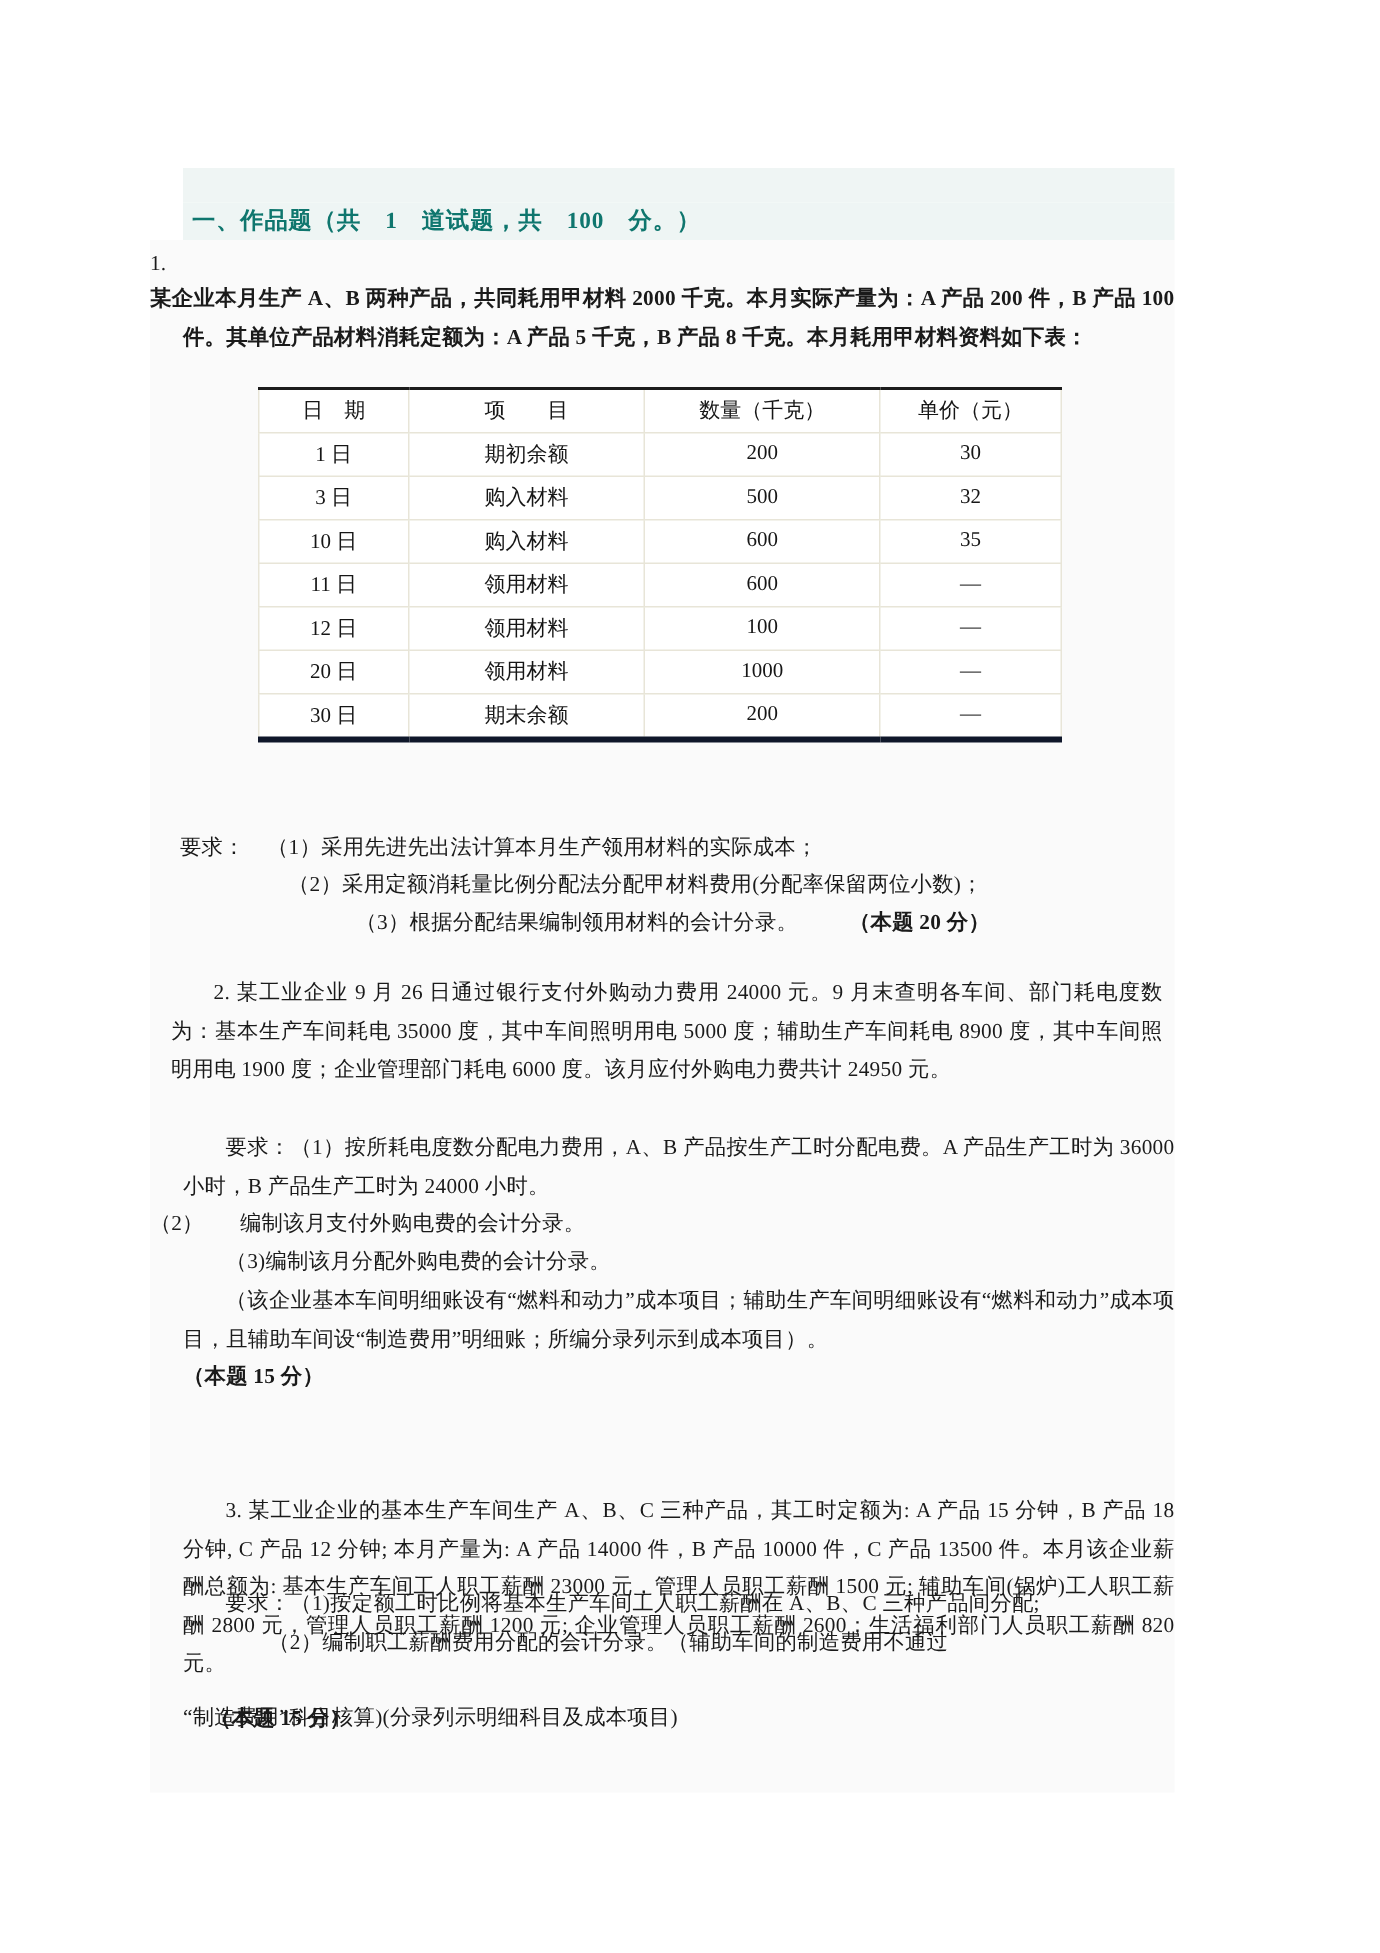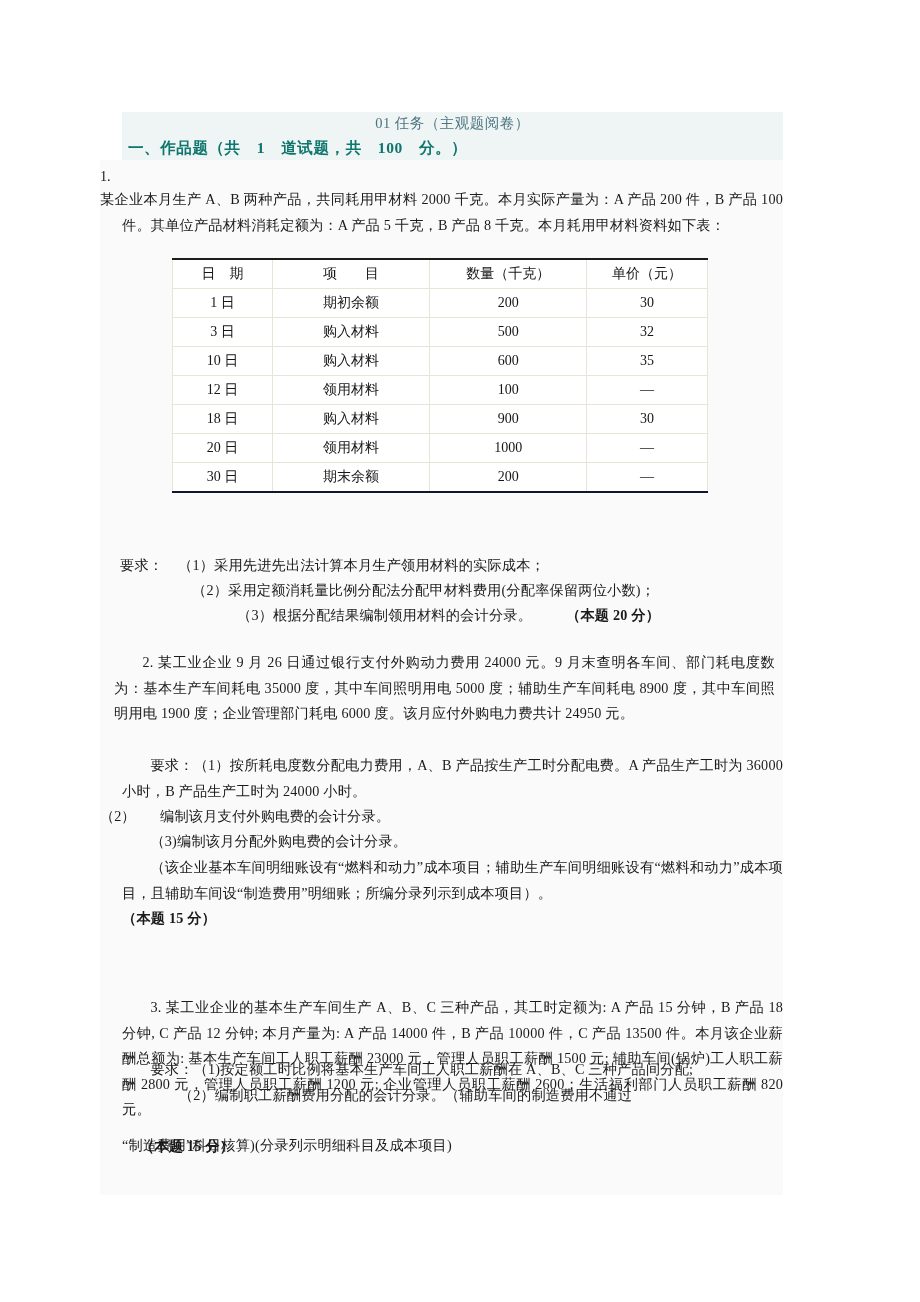--- a/index.html
+++ b/index.html
@@ -115,21 +115,21 @@
     height: 28px;
     padding: 0 6px;
     text-align: center;
     vertical-align: middle;
     background: #ffffff;
   }
   .mtable tr:first-child td {
     border-top: 2px solid #1c1c1c;
   }
   .mtable tr:last-child td {
-    border-bottom: 2px solid #0f172a;
+    border-bottom: 4px solid #0f172a;
   }
   .mtable td.c-date { width: 96px; }
   .mtable td.c-item { width: 160px; }
   .mtable td.c-qty  { width: 162px; text-align: center; }
   .mtable td.c-price{ width: 118px; }
 
   .bold { font-weight: bold; }
 
   .indent1 { text-indent: 2em; }
   .indent2 { text-indent: 4em; }
@@ -141,32 +141,31 @@
     line-height: 25.5px;
     color: #1a1a1a;
   }
 </style>
 </head>
 <body>
 
 <div class="page">
 
   <div class="doc-title-band"></div>
-  <div class="doc-title">01 任务（主观题阅卷）</div>
 
   <div class="section-band"></div>
   <div class="section-title">一、作品题（共　1　道试题，共　100　分。）</div>
 
   <div class="body-shade"></div>
 
   <div class="content">
 
     <div class="num-line" style="top:165px;">1.</div>
 
-    <div class="para" style="left:100px; top:187px; width:683px; padding-left:22px; text-indent:-22px; box-sizing:border-box;">某企业本月生产 A、B 两种产品，共同耗用甲材料 2000 千克。本月实际产量为：A 产品 200 件，B 产品 100 件。其单位产品材料消耗定额为：A 产品 5 千克，B 产品 8 千克。本月耗用甲材料资料如下表：</div>
+    <div class="para" style="left:100px; top:187px; width:683px; padding-left:22px; text-indent:-22px; box-sizing:border-box;font-weight:bold;">某企业本月生产 A、B 两种产品，共同耗用甲材料 2000 千克。本月实际产量为：A 产品 200 件，B 产品 100 件。其单位产品材料消耗定额为：A 产品 5 千克，B 产品 8 千克。本月耗用甲材料资料如下表：</div>
 
     <table class="mtable">
       <tbody>
           <tr>
         <td class="c-date">日　期</td>
         <td class="c-item">项　　目</td>
         <td class="c-qty">数量（千克）</td>
         <td class="c-price">单价（元）</td>
       </tr>
       <tr>
@@ -181,30 +180,30 @@
         <td class="c-qty">500</td>
         <td class="c-price">32</td>
       </tr>
       <tr>
         <td class="c-date">10 日</td>
         <td class="c-item">购入材料</td>
         <td class="c-qty">600</td>
         <td class="c-price">35</td>
       </tr>
       <tr>
+        <td class="c-date">11 日</td>
+        <td class="c-item">领用材料</td>
+        <td class="c-qty">600</td>
+        <td class="c-price">—</td>
+      </tr>
+      <tr>
         <td class="c-date">12 日</td>
         <td class="c-item">领用材料</td>
         <td class="c-qty">100</td>
         <td class="c-price">—</td>
-      </tr>
-      <tr>
-        <td class="c-date">18 日</td>
-        <td class="c-item">购入材料</td>
-        <td class="c-qty">900</td>
-        <td class="c-price">30</td>
       </tr>
       <tr>
         <td class="c-date">20 日</td>
         <td class="c-item">领用材料</td>
         <td class="c-qty">1000</td>
         <td class="c-price">—</td>
       </tr>
       <tr>
         <td class="c-date">30 日</td>
         <td class="c-item">期末余额</td>

